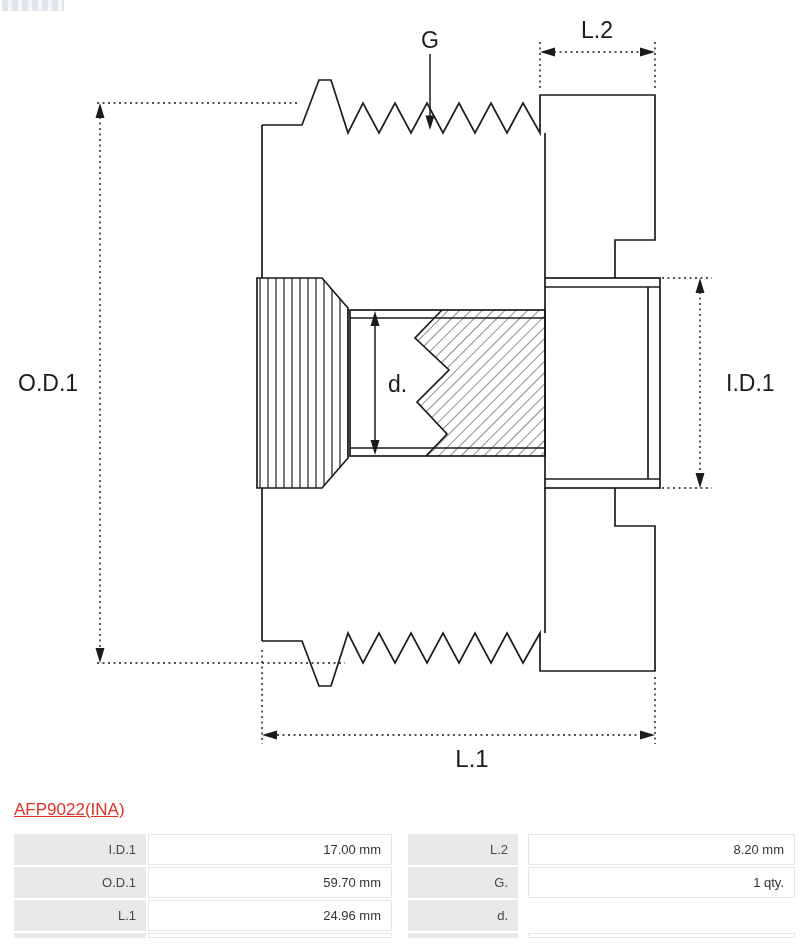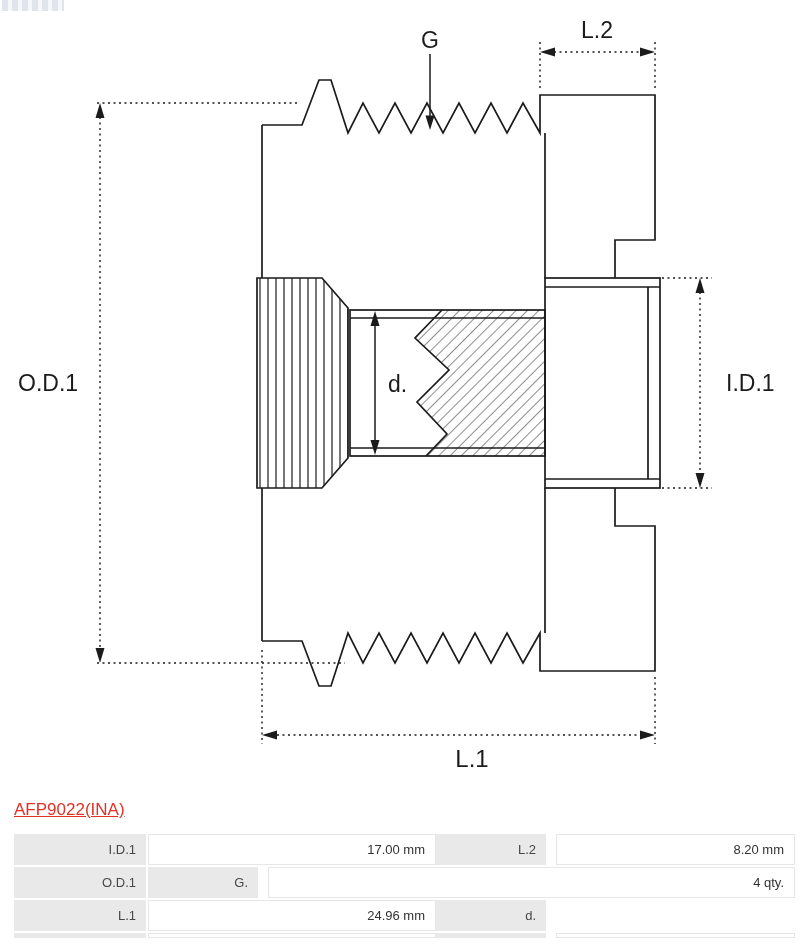--- a/index.html
+++ b/index.html
@@ -34,21 +34,21 @@
   .cell {
     box-sizing:border-box;
     height:31px;
     display:flex; align-items:center; justify-content:flex-end;
     padding:0 10px;
     font-size:13px;
   }
   .label { background:#e9e9e9; color:#474747; }
   .value { background:#ffffff; border:1px solid #e6e6e6; color:#333333; }
   .c1 { width:132px; margin-right:2px; }
-  .c2 { width:288px; margin-right:0; }
+  .c2 { width:244px; margin-right:16px; }
   .c3 { width:110px; margin-right:2px; }
   .c4 { flex:1;margin-left:8px; }
   .spec-row.partial .cell { height:5px; padding:0 10px; overflow:hidden; }
 </style>
 </head>
 <body>
 
 <div class="page">
 
   <div class="watermark"></div>
@@ -139,22 +139,23 @@
 
   <div class="spec-table">
     <div class="spec-row">
       <div class="cell label c1">I.D.1</div>
       <div class="cell value c2">17.00 mm</div>
       <div class="cell label c3">L.2</div>
       <div class="cell value c4">8.20 mm</div>
     </div>
     <div class="spec-row">
       <div class="cell label c1">O.D.1</div>
+      <div class="cell value c2">59.70 mm</div>
       <div class="cell label c3">G.</div>
-      <div class="cell value c4">4 qty.</div>
+      <div class="cell value c4">1 qty.</div>
     </div>
     <div class="spec-row">
       <div class="cell label c1">L.1</div>
       <div class="cell value c2">24.96 mm</div>
       <div class="cell label c3">d.</div>
     </div>
     <div class="spec-row partial">
       <div class="cell label c1"></div>
       <div class="cell value c2"></div>
       <div class="cell label c3"></div>

